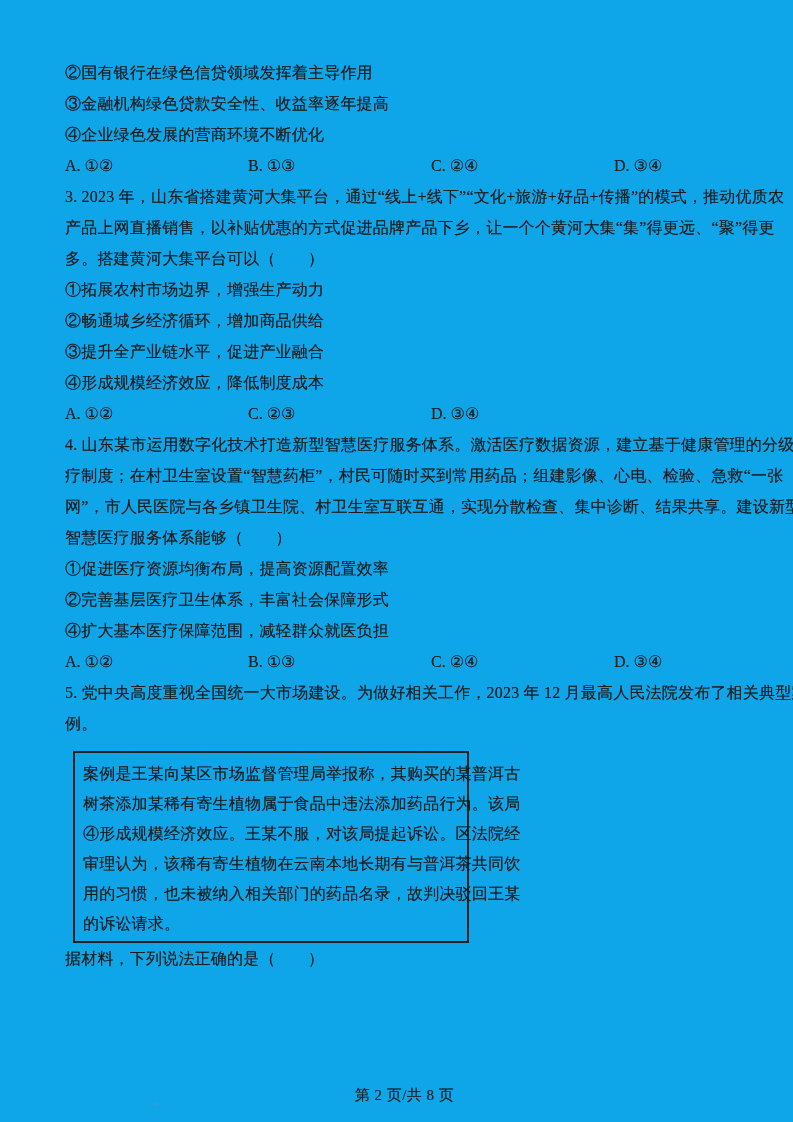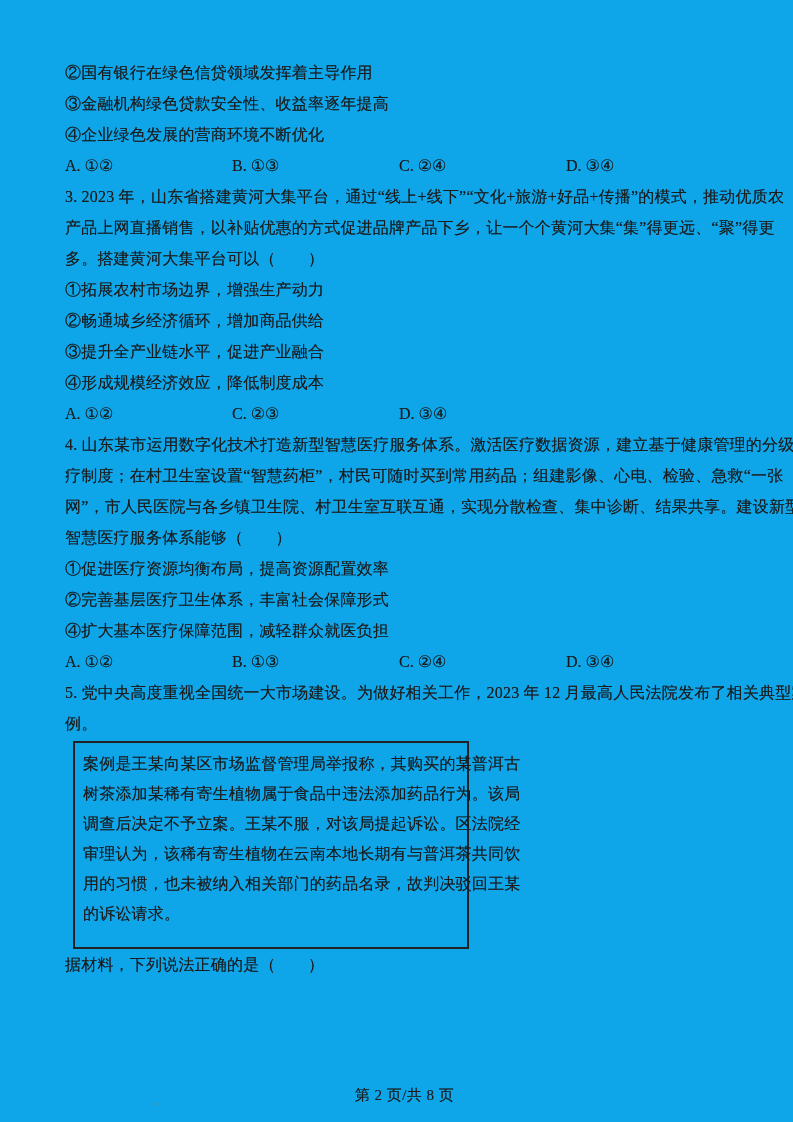--- a/index.html
+++ b/index.html
@@ -29,35 +29,36 @@
     white-space: nowrap;
     letter-spacing: 0.2px;
     text-shadow: 0 0 0.6px rgba(20,20,20,0.55);
   }
   .choices-row {
     display: flex;
     height: 31px;
     line-height: 31px;
     font-size: 16px;
     text-shadow: 0 0 0.6px rgba(20,20,20,0.55);
+    gap: 16px;
   }
   .choice {
     width: 167px;
     white-space: nowrap;
   }
   .choice:last-child {
     width: auto;
   }
   .case-box {
     box-sizing: border-box;
     width: 396px;
     margin-left: 8px;
-    margin-top: 2px;
+    margin-top: 12px;
     border: 2px solid #222222;
-    padding: 6px 8px 18px 8px;
+    padding: 6px 8px 2px 8px;
   }
   .box-line {
     height: 30px;
     line-height: 30px;
     font-size: 16px;
     white-space: nowrap;
     letter-spacing: 0.2px;
     text-shadow: 0 0 0.6px rgba(20,20,20,0.55);
   }
   .footer {
@@ -124,21 +125,21 @@
       <span class="choice">C. ②④</span>
       <span class="choice">D. ③④</span>
     </div>
 
     <div class="line">5. 党中央高度重视全国统一大市场建设。为做好相关工作，2023 年 12 月最高人民法院发布了相关典型案</div>
     <div class="line">例。</div>
 
     <div class="case-box">
       <div class="box-line">案例是王某向某区市场监督管理局举报称，其购买的某普洱古</div>
       <div class="box-line">树茶添加某稀有寄生植物属于食品中违法添加药品行为。该局</div>
-      <div class="box-line">调查后决定不予立案。王某不服，对该局提起诉讼。区法院经</div>
+      <div class="box-line">④形成规模经济效应。王某不服，对该局提起诉讼。区法院经</div>
       <div class="box-line">审理认为，该稀有寄生植物在云南本地长期有与普洱茶共同饮</div>
       <div class="box-line">用的习惯，也未被纳入相关部门的药品名录，故判决驳回王某</div>
       <div class="box-line">的诉讼请求。</div>
     </div>
 
     <div class="line">据材料，下列说法正确的是（　　）</div>
 
   </div>
 
   <div class="footer">第 2 页/共 8 页</div>

